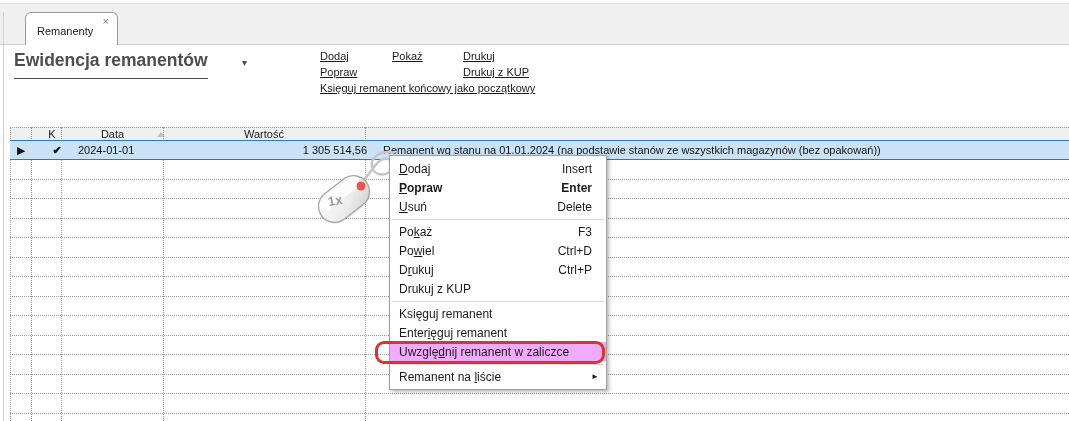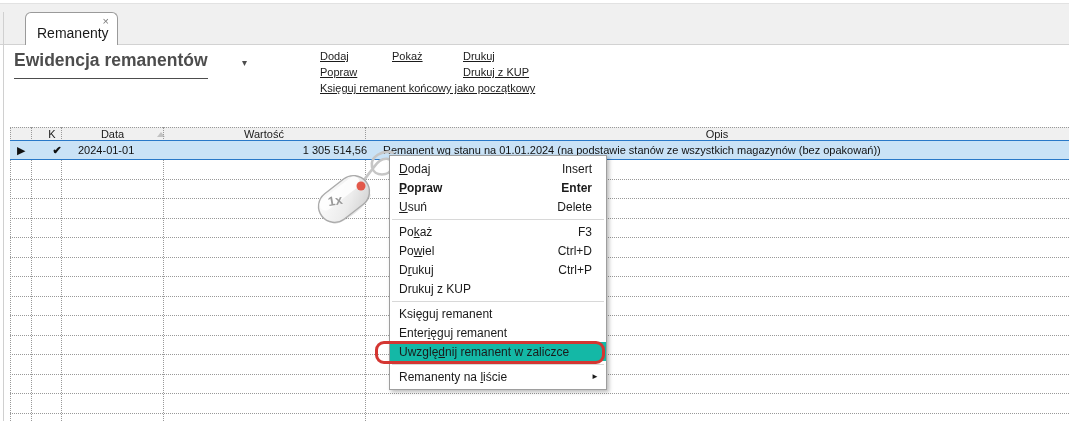--- a/index.html
+++ b/index.html
@@ -6,21 +6,21 @@
   body { font-family:"Liberation Sans", sans-serif; background:#fff; }
   #screen { position:relative; width:1069px; height:421px; background:#fff; overflow:hidden; }
 
   
   .tabband { position:absolute; left:0; top:3px; width:1069px; height:42px;
              background:#f0f0f0; border-top:1px solid #e2e2e2; border-bottom:1px solid #d2d2d2; }
   .leftborder { position:absolute; left:3px; top:12px; width:1px; height:409px; background:#d0d0d0; }
   .tab { position:absolute; left:25px; top:12px; width:93px; height:33px;
          background:#fff; border:1px solid #9a9a9a; border-bottom:none;
          border-radius:6px 6px 0 0; z-index:2; }
-  .tab-label { position:absolute; left:11px; top:12px; font-size:14px; color:#1a1a1a; }
+  .tab-label { position:absolute; left:11px; top:12px; font-size:11px; color:#1a1a1a; }
   .tab-close { position:absolute; right:8px; top:3px; font-size:11px; color:#7a7a7a; line-height:11px; cursor:pointer; }
 
   
   .page-title { position:absolute; left:14px; top:50px; font-size:17.5px; font-weight:bold;
                 color:#4d4d4d; border-bottom:1.5px solid #4d4d4d; padding-bottom:7px; }
   .title-arrow { position:absolute; left:242px; top:57px; font-size:10px; color:#4d4d4d; }
 
   
   .link { position:absolute; font-size:11px; color:#1b1b1b; text-decoration:underline; cursor:pointer; white-space:nowrap; }
 
@@ -42,21 +42,21 @@
 
   
   .menu { position:absolute; left:389px; top:155px; width:218px; background:#fff;
           border:1px solid #9e9e9e; box-shadow:2px 2px 4px rgba(0,0,0,.28);
           padding:3px 0; z-index:10; }
   .mi { position:relative; height:19px; display:flex; align-items:center;
         padding:0 14px 0 9px; font-size:12px; color:#1a1a1a; cursor:pointer; }
   .mi .lbl { flex:1; white-space:nowrap; }
   .mi .sc { white-space:nowrap; }
   .mi.bold { font-weight:bold; }
-  .mi.hl { background:#14b8a6; }
+  .mi.hl { background:#f0abfc; }
   .mi .ac { text-decoration:underline; }
   .msep { border-top:1px solid #d8d8d8; margin:2.5px 2px; }
   .sub-arrow { position:absolute; right:7px; top:5px; font-size:8px; color:#1a1a1a; }
 
   
   .red-box { position:absolute; left:375px; top:341px; width:230px; height:23px;
              border:3px solid #d43632; border-radius:9px; z-index:15; pointer-events:none; }
 
   
   .mouse-anno { position:absolute; left:298px; top:143px; width:115px; height:90px; z-index:5; pointer-events:none; }
@@ -81,21 +81,20 @@
   <span class="link" style="left:463px; top:50px;">Drukuj</span>
   <span class="link" style="left:320px; top:66px;">Popraw</span>
   <span class="link" style="left:463px; top:66px;">Drukuj z KUP</span>
   <span class="link" style="left:320px; top:82px;">Księguj remanent końcowy jako początkowy</span>
 
   <div class="thead">
     <span class="th" style="left:22px; width:40px;">K</span>
     <span class="th" style="left:52px; width:101px;">Data</span>
     <span class="sort-asc"></span>
     <span class="th" style="left:153px; width:202px;">Wartość</span>
-    <span class="th" style="left:355px; right:0;">Opis</span>
   </div>
 
   <div class="vline" style="left:10px;"></div>
   <div class="vline" style="left:31px;"></div>
   <div class="vline" style="left:61px;"></div>
   <div class="vline" style="left:163px;"></div>
   <div class="vline" style="left:365px;"></div>
 
   <div class="gridrows">
     <div class="grid-row"></div>
@@ -179,20 +178,20 @@
     <div class="mi">
       <span class="lbl"><span>Enter</span><span class="ac">i</span><span>ęguj remanent</span></span>
       <span class="sc"></span>
     </div>
     <div class="mi hl">
       <span class="lbl"><span>Uwzglę</span><span class="ac">d</span><span>nij remanent w zaliczce</span></span>
       <span class="sc"></span>
     </div>
     <div class="msep"></div>
     <div class="mi">
-      <span class="lbl"><span>Remanenty na </span><span class="ac">l</span><span>iście</span></span>
+      <span class="lbl"><span>Remanent na </span><span class="ac">l</span><span>iście</span></span>
       <span class="sub-arrow">►</span>
     </div>
   </div>
 
   <div class="red-box"></div>
 
 </div>
 
 </body></html>

